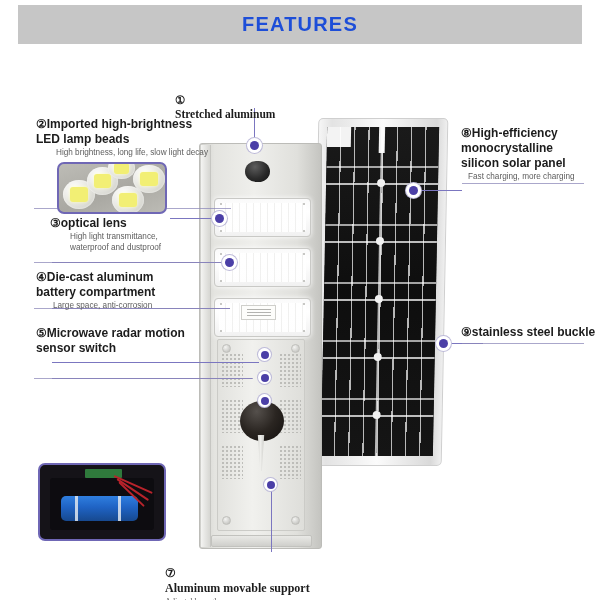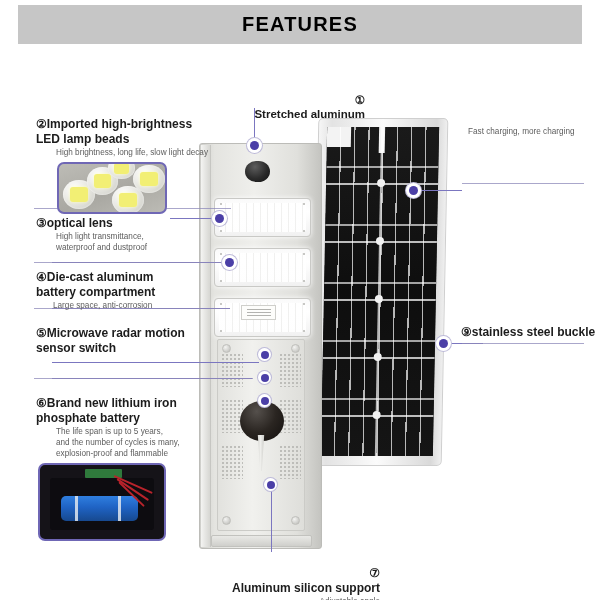--- a/index.html
+++ b/index.html
@@ -13,35 +13,35 @@
   #stage{position:absolute;left:0;top:0;width:600px;height:600px;}
 
   
   .header-bar{
     position:absolute;left:18px;top:5px;width:564px;height:39px;
     background:#c6c6c6;
   }
   .header-title{
     position:absolute;left:0;top:0;width:564px;height:39px;
     display:flex;align-items:center;justify-content:center;
-    color:#000000;font-weight:bold;font-size:20px;letter-spacing:1.2px;
+    color:#1d4ed8;font-weight:bold;font-size:20px;letter-spacing:1.2px;
   }
 
   
   .callout{position:absolute;}
   .c-title{
     font-size:11.5px;font-weight:bold;color:#1c1c1c;line-height:14px;
     white-space:pre-line;
   }
   .c-title.big{font-size:12px;line-height:15px;}
   .c-sub{
     font-size:8.2px;color:#5d5d5d;line-height:11px;white-space:pre-line;
     font-weight:normal;
   }
-  .t-center{text-align:right;}
+  .t-center{text-align:left;font-family:Liberation Serif, serif;}
   .indent{padding-left:9px;}
 
   
   .line{position:absolute;background:#7b76c0;}
   .line.h{height:1px;}
   .line.v{width:1px;}
   .rule{position:absolute;height:1px;background:#8e8ab9;opacity:.75;}
 
   .dot{
     position:absolute;width:15px;height:15px;border-radius:50%;
@@ -341,54 +341,50 @@
       <span>Stretched aluminum</span>
     </div>
   </div>
 
   <div class="callout" style="left:36px;top:117px;width:200px">
     <div class="c-title big"><span>②</span><span>Imported high-brightness
 LED lamp beads</span></div>
     <div class="c-sub indent" style="padding-left:20px">High brightness, long life, slow light decay</div>
   </div>
 
-  <div class="callout" style="left:36px;top:216px;width:200px">
+  <div class="callout" style="left:50px;top:216px;width:200px">
     <div class="c-title big"><span>③</span><span>optical lens</span></div>
     <div class="c-sub" style="padding-left:20px">High light transmittance,
 waterproof and dustproof</div>
   </div>
 
   <div class="callout" style="left:36px;top:270px;width:205px">
     <div class="c-title big"><span>④</span><span>Die-cast aluminum
 battery compartment</span></div>
     <div class="c-sub" style="padding-left:17px">Large space, anti-corrosion</div>
   </div>
 
   <div class="callout" style="left:36px;top:326px;width:210px">
     <div class="c-title big"><span>⑤</span><span>Microwave radar motion
 sensor switch</span></div>
   </div>
 
-  <div class="callout" style="left:36px;top:396px;width:205px">
-    <div class="c-title big"><span>⑥</span><span>Brand new lithium iron
-phosphate battery</span></div>
-    <div class="c-sub" style="padding-left:20px">The life span is up to 5 years,
-and the number of cycles is many,
-explosion-proof and flammable</div>
-  </div>
 
   <div class="callout t-center" style="left:165px;top:551px;width:215px">
     <div class="c-title big">
       <span>⑦</span>
-      <span>Aluminum silicon support</span>
+      <span>Aluminum movable support</span>
     </div>
     <div class="c-sub">Adjustable angle</div>
   </div>
 
   <div class="callout" style="left:461px;top:126px;width:130px">
+    <div class="c-title big"><span>⑧</span><span>High-efficiency
+monocrystalline
+silicon solar panel</span></div>
     <div class="c-sub" style="padding-left:7px">Fast charging, more charging</div>
   </div>
 
   <div class="callout" style="left:461px;top:325px;width:135px">
     <div class="c-title big"><span>⑨</span><span>stainless steel buckle</span></div>
   </div>
 
 </div>
 
 </body></html>

